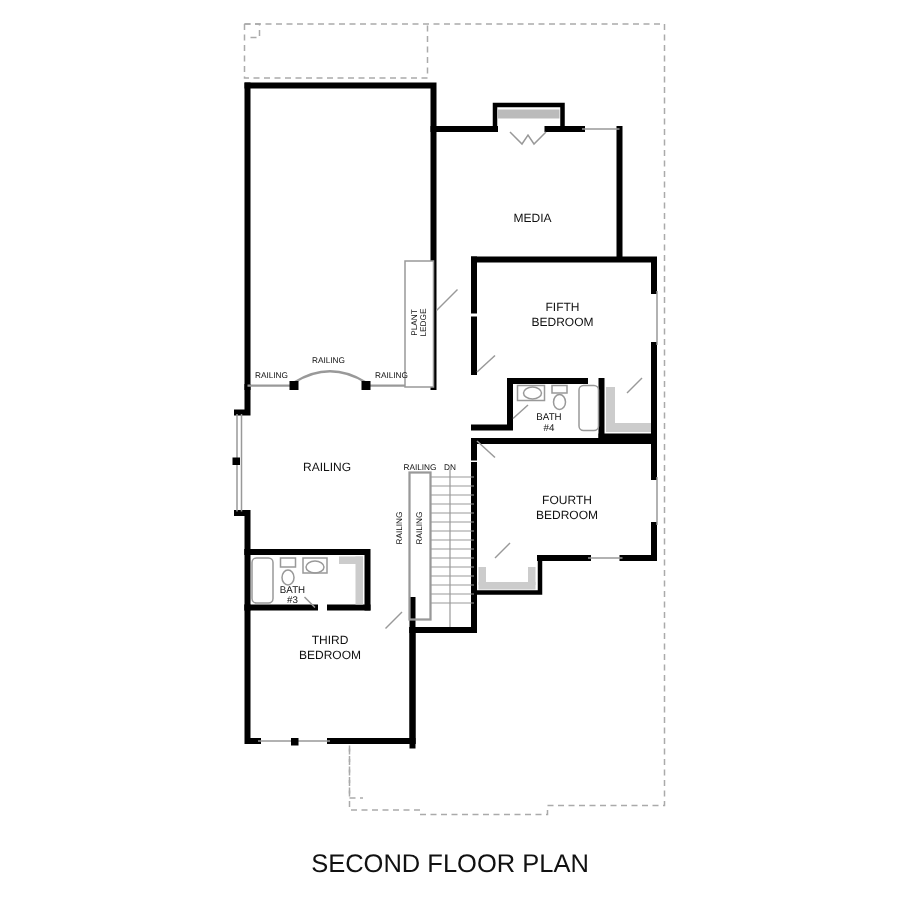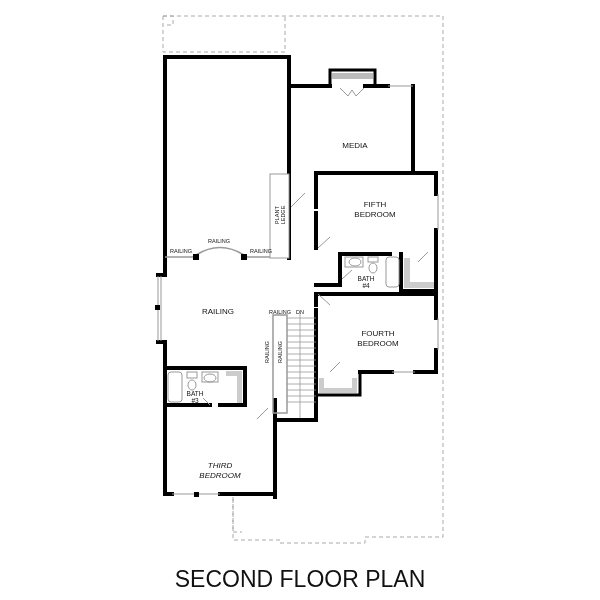--- a/index.html
+++ b/index.html
@@ -1,21 +1,21 @@
 <!DOCTYPE html>
 <html><head>
 <meta charset="utf-8">
 <style>
   html, body { margin:0; padding:0; background:#ffffff; }
   body { width:600px; height:600px; position:relative; overflow:hidden; font-family:"Liberation Sans", sans-serif; }
   svg { position:absolute; left:0; top:0; }
   .lbl { position:absolute; font-family:"Liberation Sans", sans-serif; font-size:8px; color:#111; text-align:center; line-height:10px; white-space:pre-line; transform:translate(-50%,-50%); }
   .small { font-size:5.5px; line-height:6px; }
   .vert { transform:translate(-50%,-50%) rotate(-90deg); }
-  .title { position:absolute; left:0; width:600px; top:566px; text-align:center; font-size:23px; letter-spacing:0; color:#111; }
+  .title { position:absolute; left:0; width:600px; top:566px; text-align:center; font-size:17px; letter-spacing:0; color:#111; }
 </style>
 </head>
 <body>
 
 <svg width="600" height="600" viewBox="0 0 600 600">
 
   <g stroke="#aaaaaa" stroke-width="1" fill="none" stroke-dasharray="4,3">
     <path d="M163,16 L443,16 L443,537 L365,537 L365,543 L280,543 L280,540 L233,540 L233,497"></path>
     <path d="M163,16 L163,52 L285,52 L285,16"></path>
     <path d="M163,16 L173,16 L173,25 L167,25"></path>
@@ -151,21 +151,21 @@
 <div class="lbl" style="left:355px;top:146px;">MEDIA</div>
 <div class="lbl" style="left:375px;top:210px;">FIFTH
 BEDROOM</div>
 <div class="lbl small" style="left:366px;top:282px;font-size:6.5px;line-height:7px;">BATH
 #4</div>
 <div class="lbl" style="left:218px;top:312px;">RAILING</div>
 <div class="lbl" style="left:378px;top:339px;">FOURTH
 BEDROOM</div>
 <div class="lbl small" style="left:195px;top:397px;font-size:6.5px;line-height:7px;">BATH
 #3</div>
-<div class="lbl" style="left:220px;top:471px;font-style:italic;">THIRD
+<div class="lbl" style="left:220px;top:432px;">THIRD
 BEDROOM</div>
 
 <div class="lbl small vert" style="left:280px;top:215px;">PLANT
 LEDGE</div>
 <div class="lbl small" style="left:181px;top:251px;">RAILING</div>
 <div class="lbl small" style="left:219px;top:241px;">RAILING</div>
 <div class="lbl small" style="left:261px;top:251px;">RAILING</div>
 <div class="lbl small" style="left:280px;top:312px;">RAILING</div>
 <div class="lbl small" style="left:300px;top:312px;">DN</div>
 <div class="lbl small vert" style="left:267px;top:352px;">RAILING</div>

